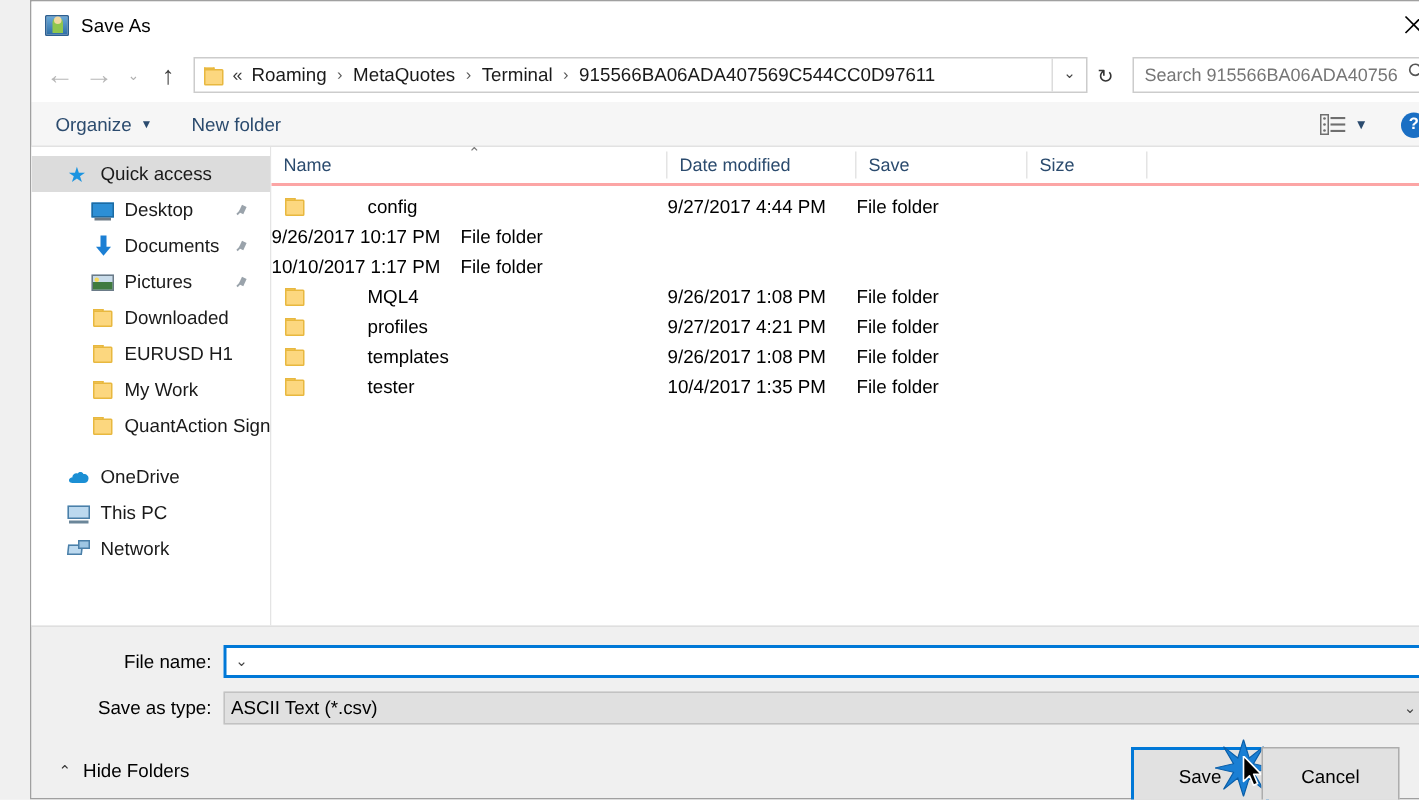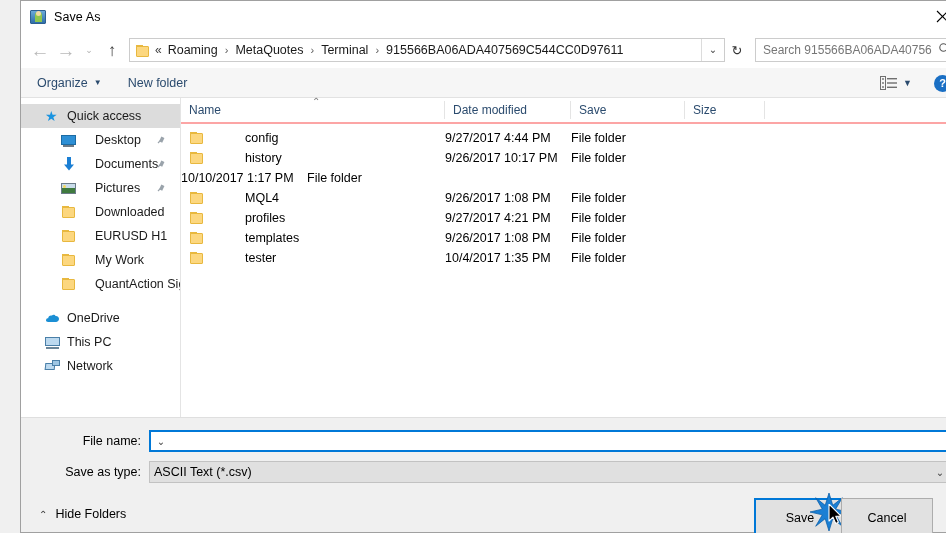--- a/index.html
+++ b/index.html
@@ -211,21 +211,21 @@
     position: relative;
   }
   .sb-item.selected { background: #dcdcdc; }
   .sb-item .sb-ico {
     width: 16px; height: 16px;
     margin-right: 6px;
     flex: 0 0 auto;
     position: relative;
   }
   .sb-item.lvl0 { padding-left: 24px; }
-  .sb-item.lvl1 { padding-left: 40px; gap: 12px; }
+  .sb-item.lvl1 { padding-left: 40px; }
   .sb-item .sb-label { white-space: nowrap; }
   .pin {
     position: absolute; right: 12px; top: 5px;
     width: 12px; height: 12px;
   }
 
   
   .ico-star { color: #1b94e0; font-size: 14px; line-height: 16px; }
   .ico-desktop .scr {
     position: absolute; left: 0; top: 3px;
@@ -682,27 +682,20 @@
                 <span class="f2"></span>
                 <span class="f1"></span>
               </span>
             <span>config</span>
           </span>
           <span class="c-date">9/27/2017 4:44 PM</span>
           <span class="c-type">File folder</span>
           <span class="c-size"></span>
         </div>
         <div class="row">
-          <span class="c-name">
-            <span class="ico-folder">
-                <span class="f2"></span>
-                <span class="f1"></span>
-              </span>
-            <span>history</span>
-          </span>
           <span class="c-date">9/26/2017 10:17 PM</span>
           <span class="c-type">File folder</span>
           <span class="c-size"></span>
         </div>
         <div class="row">
           <span class="c-date">10/10/2017 1:17 PM</span>
           <span class="c-type">File folder</span>
           <span class="c-size"></span>
         </div>
         <div class="row">

